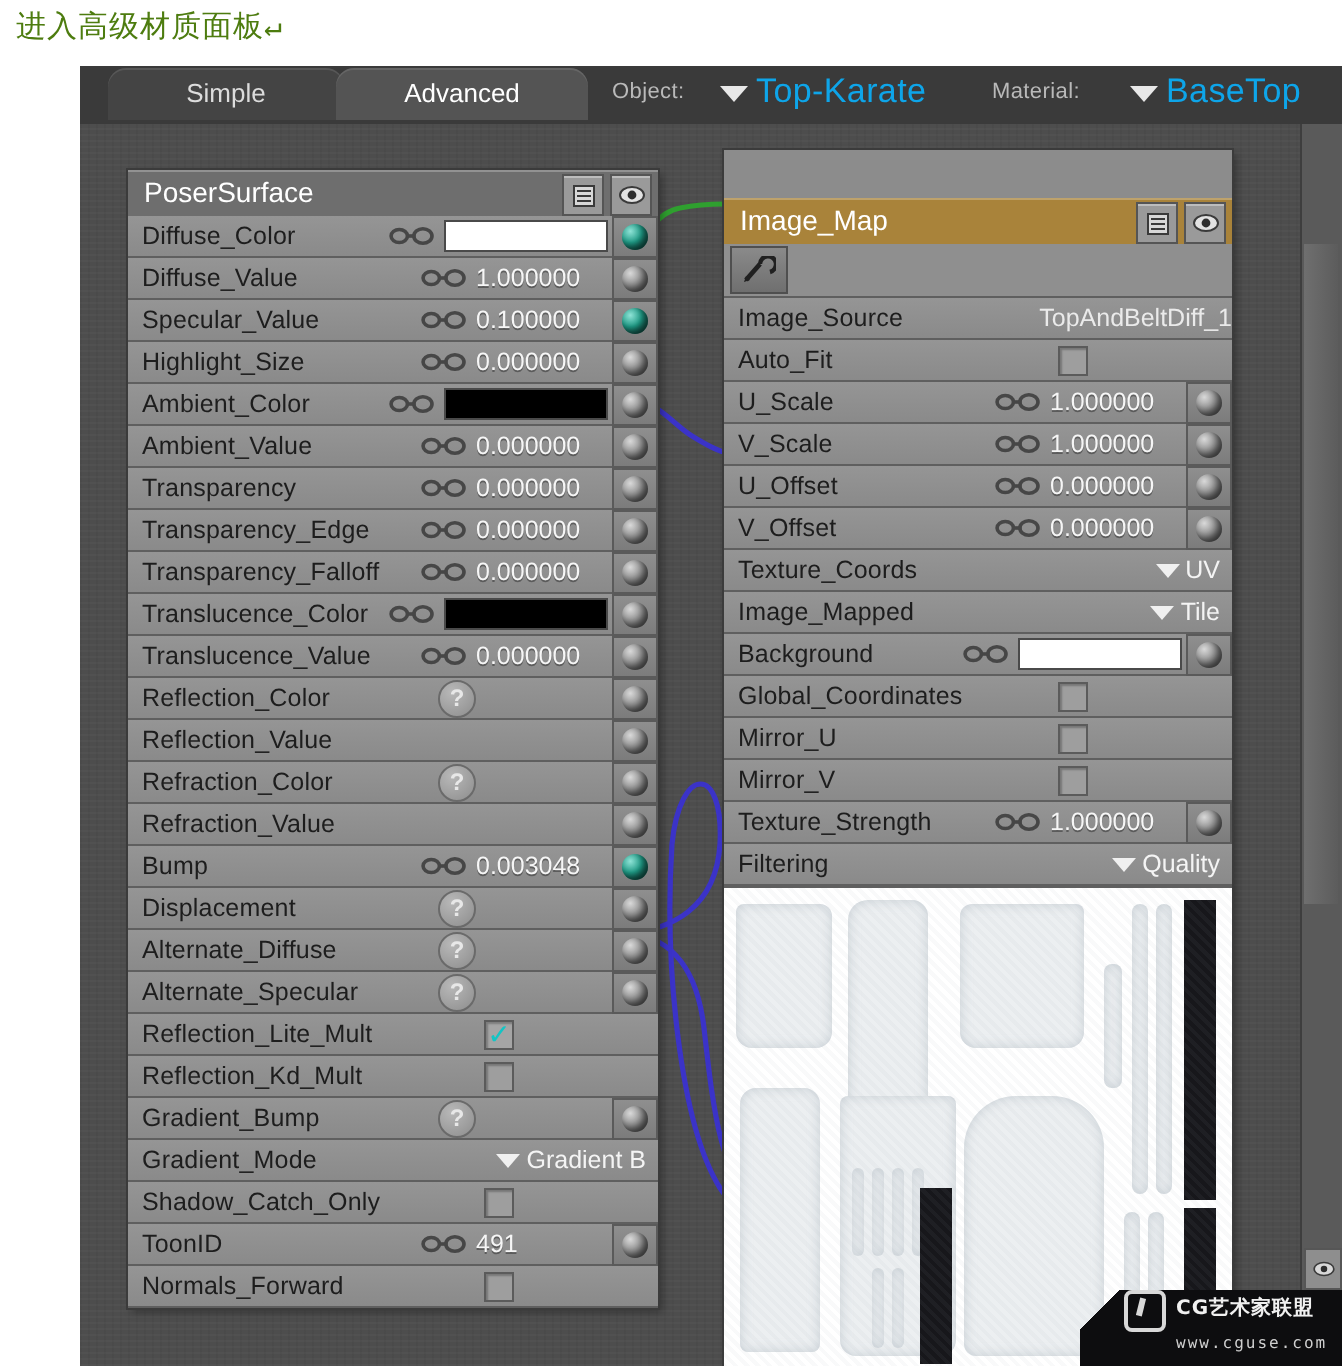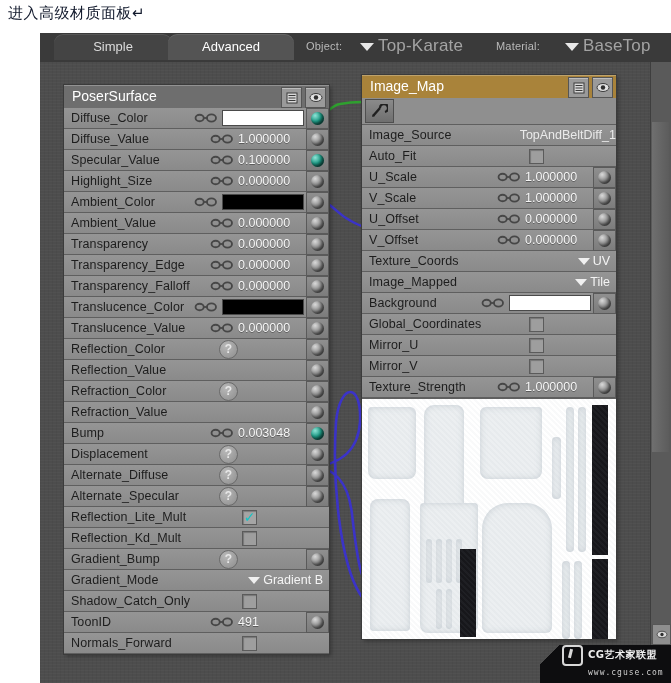--- a/index.html
+++ b/index.html
@@ -4,22 +4,22 @@
 <style>
   html,body{margin:0;padding:0;}
   body{
     width:671px;height:683px;overflow:hidden;position:relative;
     background:#ffffff;
     font-family:"Liberation Sans","DejaVu Sans",sans-serif;
   }
   
   #caption{
     position:absolute;left:8px;top:4px;width:600px;height:24px;
-    font-size:15px;color:#0f172a;letter-spacing:.5px;
-    font-family:Liberation Serif, serif;
+    font-size:15px;color:#4d7c0f;letter-spacing:.5px;
+    font-family:Liberation Mono, monospace;
   }
   
   #app{
     position:absolute;left:40px;top:33px;width:631px;height:650px;
     background:#4b4b4b;overflow:hidden;
   }
   
   #header{
     position:absolute;left:0;top:0;width:631px;height:29px;
     background:#3a3a3a;
@@ -32,21 +32,21 @@
   }
   .tab.inactive{background:#444444;color:#dcdcdc;}
   .tab.active{background:#545454;color:#ffffff;}
   #tab-simple{left:14px;width:118px;}
   #tab-advanced{left:128px;width:126px;}
   .hdr-label{
     position:absolute;top:7px;font-size:11px;color:#b9b9b9;
     letter-spacing:.2px;
   }
   .hdr-value{
-    position:absolute;top:3px;font-size:17px;color:#a3a3a3;
+    position:absolute;top:3px;font-size:17px;color:#0ea5e9;
     letter-spacing:.2px;white-space:nowrap;
   }
   .hdr-caret{
     position:absolute;top:10px;width:0;height:0;
     border-left:7px solid transparent;border-right:7px solid transparent;
     border-top:8px solid #e8e8e8;
   }
   #lbl-object{left:266px;}
   #caret-object{left:320px;}
   #val-object{left:338px;}
@@ -69,21 +69,21 @@
   #wires{position:absolute;left:0;top:29px;width:631px;height:621px;}
   
   .node{position:absolute;background:#8c8c8c;
         box-shadow:0 0 0 1px #3b3b3b, 2px 2px 4px rgba(0,0,0,.35);}
   .node-head{
     position:relative;height:23px;line-height:23px;
     padding-left:8px;font-size:14px;color:#ffffff;
     box-shadow:inset 0 1px 0 rgba(255,255,255,.25);
   }
   .node-head.grey{background:#6e6e6e;}
-  .node-head.gold{background:#a9833a;}
+  .node-head.gold{background:#a9833a;margin-top:24px;}
   .head-btns{position:absolute;right:3px;top:2px;display:flex;gap:3px;}
   .hbtn{
     width:19px;height:19px;background:#9a9a9a;
     border:1px solid #555;box-shadow:inset 0 1px 0 rgba(255,255,255,.35);
     display:flex;align-items:center;justify-content:center;
   }
   .row{
     position:relative;height:20px;
     border-bottom:1px solid #5f5f5f;
     background:linear-gradient(#959595,#8a8a8a);
@@ -722,20 +722,30 @@
           <span class="ctrl">
             <svg class="chain" viewBox="0 0 26 11">
               <ellipse cx="6" cy="5.5" rx="4.5" ry="3.6" fill="none" stroke="#3f3f3f" stroke-width="2"></ellipse>
               <ellipse cx="19" cy="5.5" rx="5" ry="4" fill="none" stroke="#3f3f3f" stroke-width="2"></ellipse>
               <line x1="10" y1="5.5" x2="15" y2="5.5" stroke="#3f3f3f" stroke-width="2"></line>
             </svg>
             <span class="num">1.000000</span>
             <span class="plug ">
               <span class="ball"></span>
             </span>
+          </span>
+        </div>
+        <div class="row">
+          <span class="pname">Filtering</span>
+          <span class="ctrl">
+            <span class="dd">
+              <span class="caret"></span>
+              <span>Quality</span>
+            </span>
+            <span style="width:6px;display:inline-block"></span>
           </span>
         </div>
       </div>
 
     <div id="preview">
       <div class="piece" style="left:6px;  top:8px;  width:48px; height:72px; border-radius:4px 6px 8px 8px;"></div>
       <div class="piece" style="left:62px; top:6px;  width:40px; height:130px;border-radius:10px 8px 4px 4px;"></div>
       <div class="piece" style="left:118px;top:8px;  width:62px; height:72px; border-radius:6px 4px 8px 8px;"></div>
       <div class="piece" style="left:190px;top:38px; width:9px;  height:62px; border-radius:4px;"></div>
       <div class="piece" style="left:204px;top:8px;  width:8px;  height:145px;border-radius:4px;"></div>

